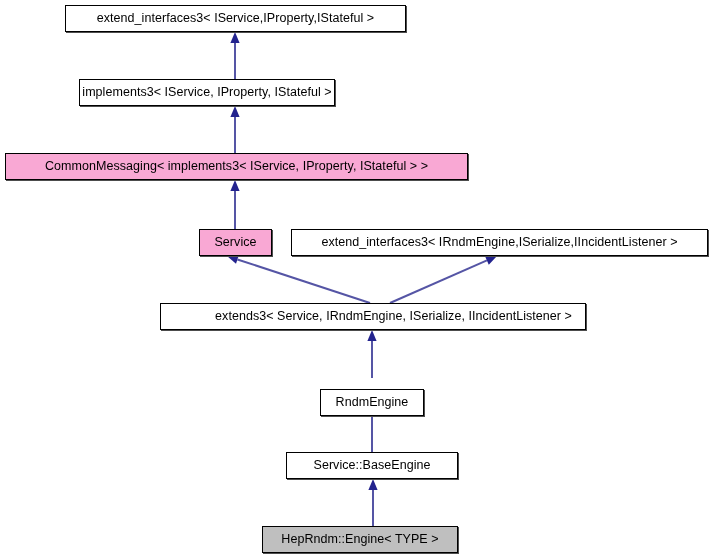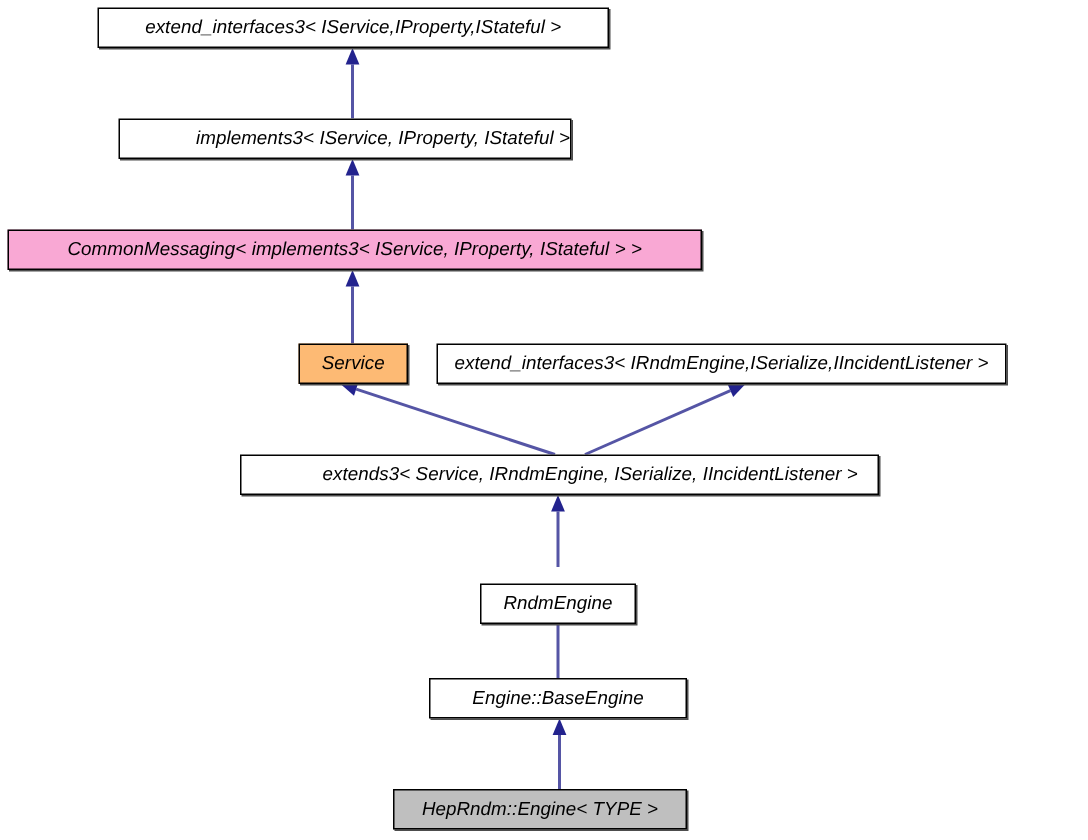--- a/index.html
+++ b/index.html
@@ -29,21 +29,20 @@
     box-sizing: border-box;
     display: flex;
     align-items: center;
     justify-content: center;
     background: #ffffff;
     border: 1px solid #000000;
     box-shadow: 1px 1px 0 0 #4d4d4d;
     color: #000000;
     white-space: nowrap;
     overflow: hidden;
-    font-style: italic;
   }
   .node .node-label {
     font-size: 12.5px;
     line-height: 1;
     letter-spacing: 0.05px;
     color: #000000;
   }
   .node.highlight {
     background: #bfbfbf;
   }
@@ -83,38 +82,38 @@
       </g>
       <g>
         <line x1="373" y1="526" x2="373" y2="490" stroke="#5555a5" stroke-width="2"></line>
         <polygon points="373,479 377.6,490 368.4,490" fill="#23238e"></polygon>
       </g>
     </svg>
   <div id="node-layer">
       <div class="node" style="left: 65px; top: 5px; width: 341px; height: 27px; border-color: rgb(0, 0, 0); background: rgb(255, 255, 255);">
         <span class="node-label">extend_interfaces3&lt; IService,IProperty,IStateful &gt;</span>
       </div>
-      <div class="node" style="left: 79px; top: 79px; width: 302px; height: 27px; border-color: rgb(0, 0, 0); background: rgb(255, 255, 255); justify-content: flex-end;">
+      <div class="node" style="left: 79px; top: 79px; width: 256px; height: 27px; border-color: rgb(0, 0, 0); background: rgb(255, 255, 255);">
         <span class="node-label">implements3&lt; IService, IProperty, IStateful &gt;</span>
       </div>
       <div class="node" style="left: 5px; top: 153px; width: 463px; height: 27px; border-color: rgb(0, 0, 0); background: #f9a8d4;">
         <span class="node-label">CommonMessaging&lt; implements3&lt; IService, IProperty, IStateful &gt; &gt;</span>
       </div>
-      <div class="node" style="left: 199px; top: 229px; width: 73px; height: 27px; border-color: rgb(0, 0, 0); background: #fdba74;">
+      <div class="node" style="left: 199px; top: 229px; width: 73px; height: 27px; border-color: rgb(0, 0, 0); background: #f9a8d4;">
         <span class="node-label">Service</span>
       </div>
-      <div class="node" style="left: 291px; top: 229px; width: 380px; height: 27px; border-color: rgb(0, 0, 0); background: rgb(255, 255, 255);">
+      <div class="node" style="left: 291px; top: 229px; width: 417px; height: 27px; border-color: rgb(0, 0, 0); background: rgb(255, 255, 255);">
         <span class="node-label">extend_interfaces3&lt; IRndmEngine,ISerialize,IIncidentListener &gt;</span>
       </div>
       <div class="node" style="left: 160px; top: 303px; width: 426px; height: 27px; border-color: rgb(0, 0, 0); background: rgb(255, 255, 255); padding-left: 41px;">
         <span class="node-label">extends3&lt; Service, IRndmEngine, ISerialize, IIncidentListener &gt;</span>
       </div>
       <div class="node" style="left: 320px; top: 378px; width: 104px; height: 27px; border-color: rgb(0, 0, 0); background: rgb(255, 255, 255); margin-top: 11px;">
         <span class="node-label">RndmEngine</span>
       </div>
       <div class="node" style="left: 286px; top: 452px; width: 172px; height: 27px; border-color: rgb(0, 0, 0); background: rgb(255, 255, 255);">
-        <span class="node-label">Engine::BaseEngine</span>
+        <span class="node-label">Service::BaseEngine</span>
       </div>
       <div class="node highlight" style="left: 262px; top: 526px; width: 196px; height: 27px; border-color: rgb(0, 0, 0); background: rgb(191, 191, 191);">
         <span class="node-label">HepRndm::Engine&lt; TYPE &gt;</span>
       </div>
     </div>
 </div>
 
 </body></html>

